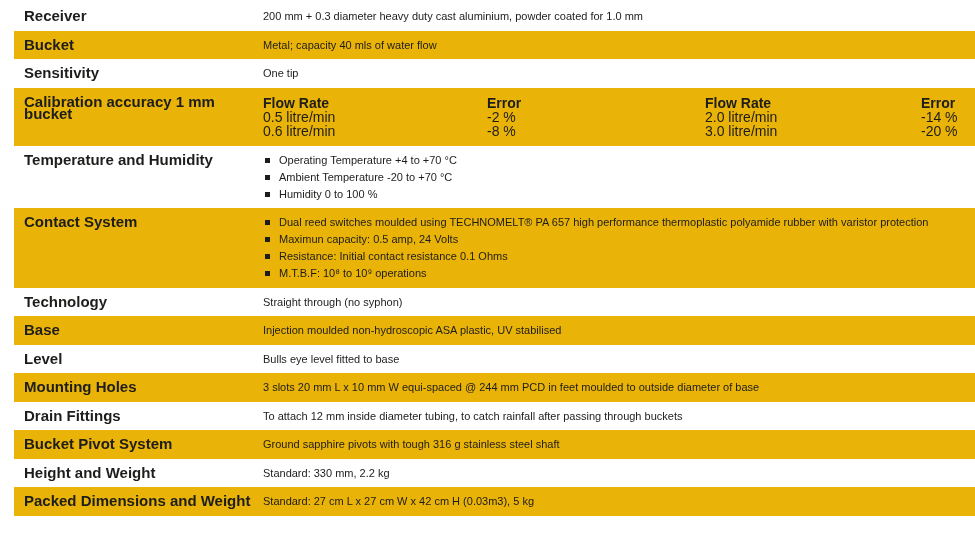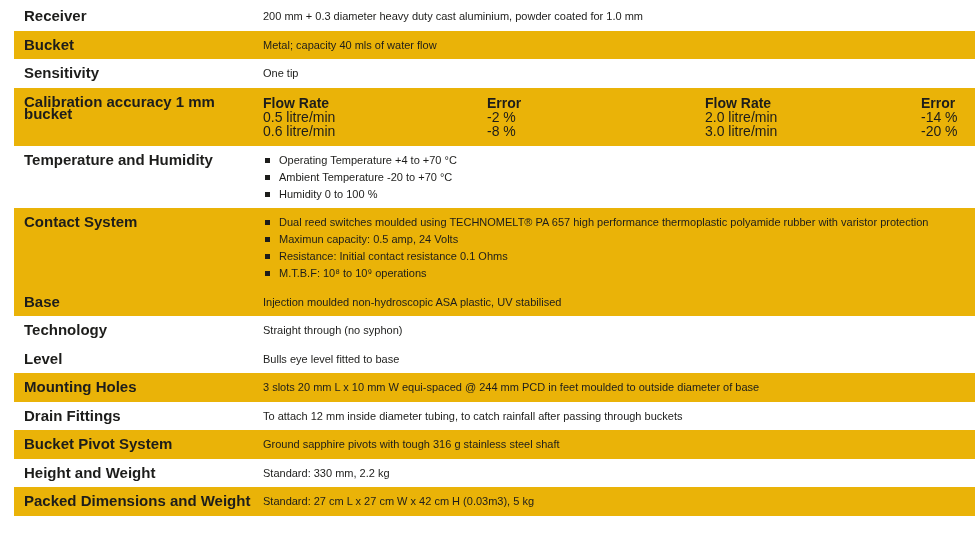--- a/index.html
+++ b/index.html
@@ -150,31 +150,31 @@
         <span class="bullet-sq"></span>
         <span class="bullet-text">Resistance: Initial contact resistance 0.1 Ohms</span>
       </div>
       <div class="bullet-line">
         <span class="bullet-sq"></span>
         <span class="bullet-text">M.T.B.F: 10⁸ to 10⁹ operations</span>
       </div>
     </div>
   </div>
 
+  <div class="row">
+    <div class="label">Technology</div>
+    <div class="value">Straight through (no syphon)</div>
+  </div>
+
   <div class="row alt">
     <div class="label">Base</div>
     <div class="value">Injection moulded non-hydroscopic ASA plastic, UV stabilised</div>
   </div>
 
   <div class="row">
-    <div class="label">Technology</div>
-    <div class="value">Straight through (no syphon)</div>
-  </div>
-
-  <div class="row">
     <div class="label">Level</div>
     <div class="value">Bulls eye level fitted to base</div>
   </div>
 
   <div class="row alt">
     <div class="label">Mounting Holes</div>
     <div class="value">3 slots 20 mm L x 10 mm W equi-spaced @ 244 mm PCD in feet moulded to outside diameter of base</div>
   </div>
 
   <div class="row">

